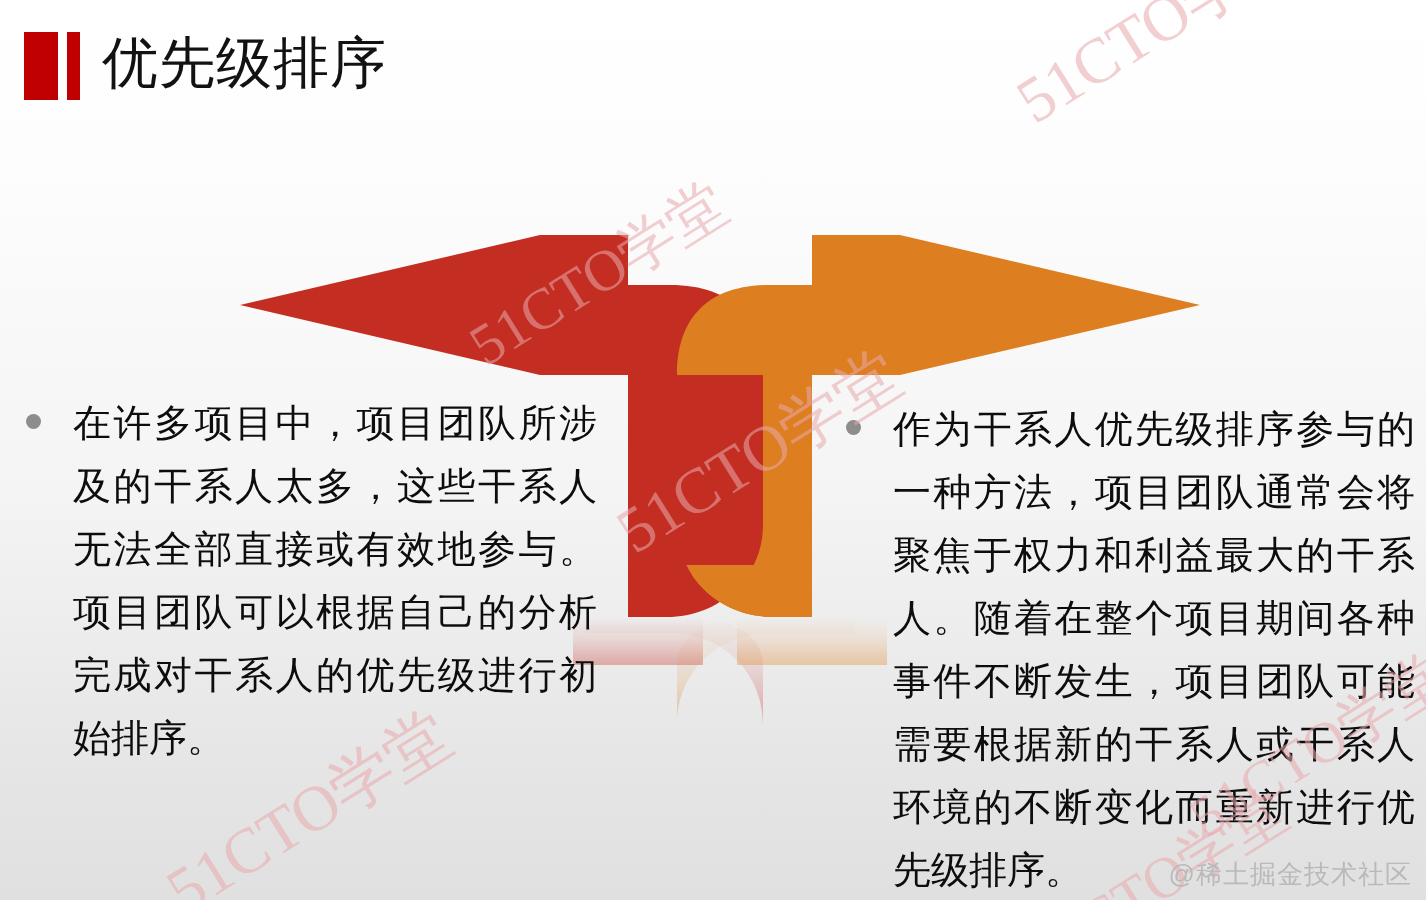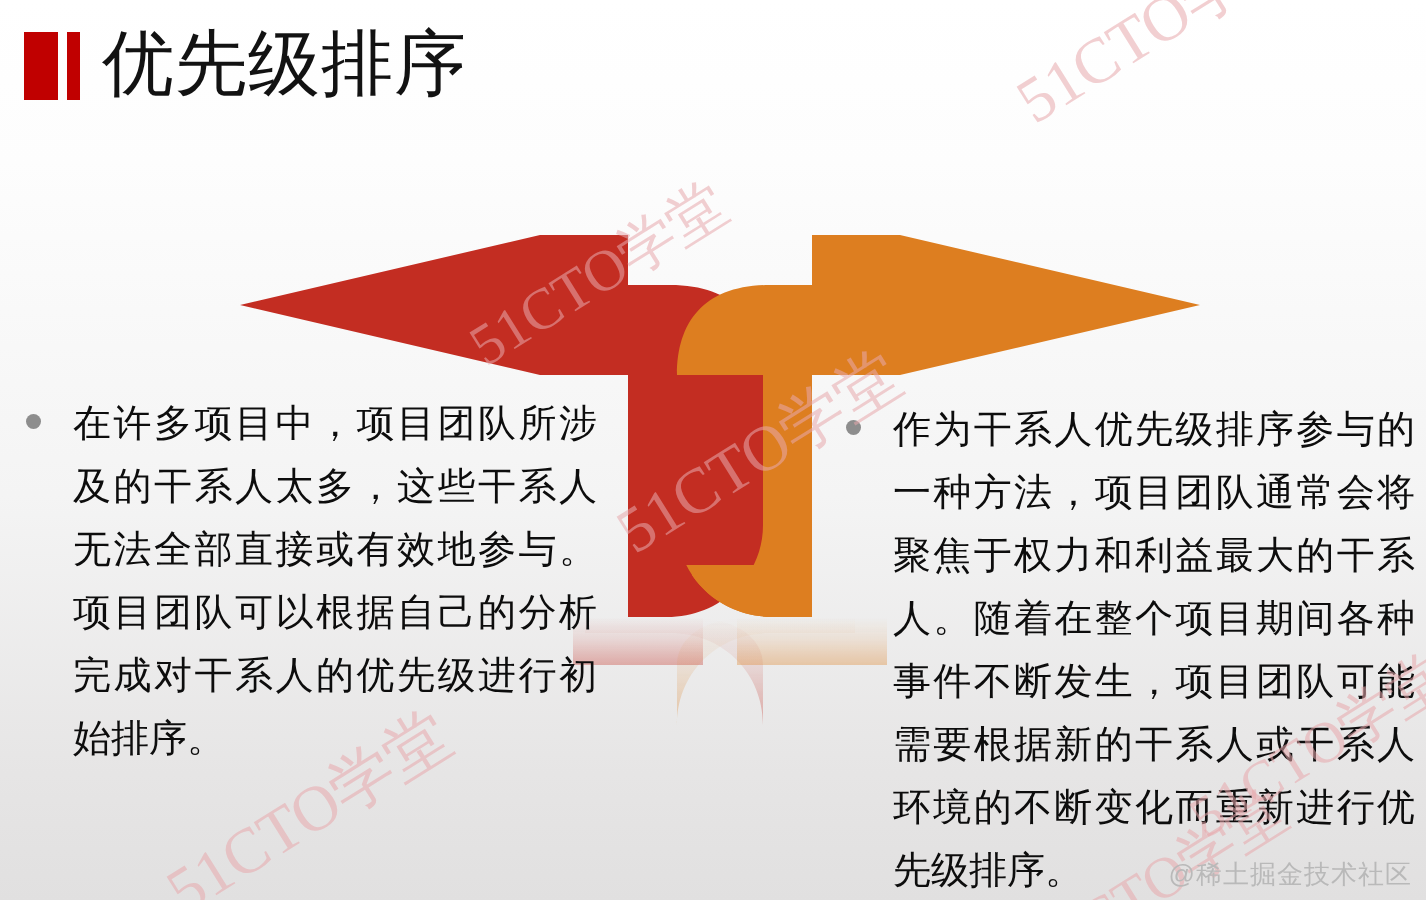--- a/index.html
+++ b/index.html
@@ -39,21 +39,21 @@
     height: 68px;
     background: #C00000;
   }
   #title-mark .bar-narrow {
     width: 13px;
     height: 68px;
     background: #C00000;
     margin-left: 9px;
   }
   #title-text {
-    font-size: 72px;
+    font-size: 56px;
     line-height: 1;
     color: #121212;
     font-weight: 400;
     letter-spacing: 1px;
     white-space: nowrap;
   }
 
   
   #arrows {
     position: absolute;

